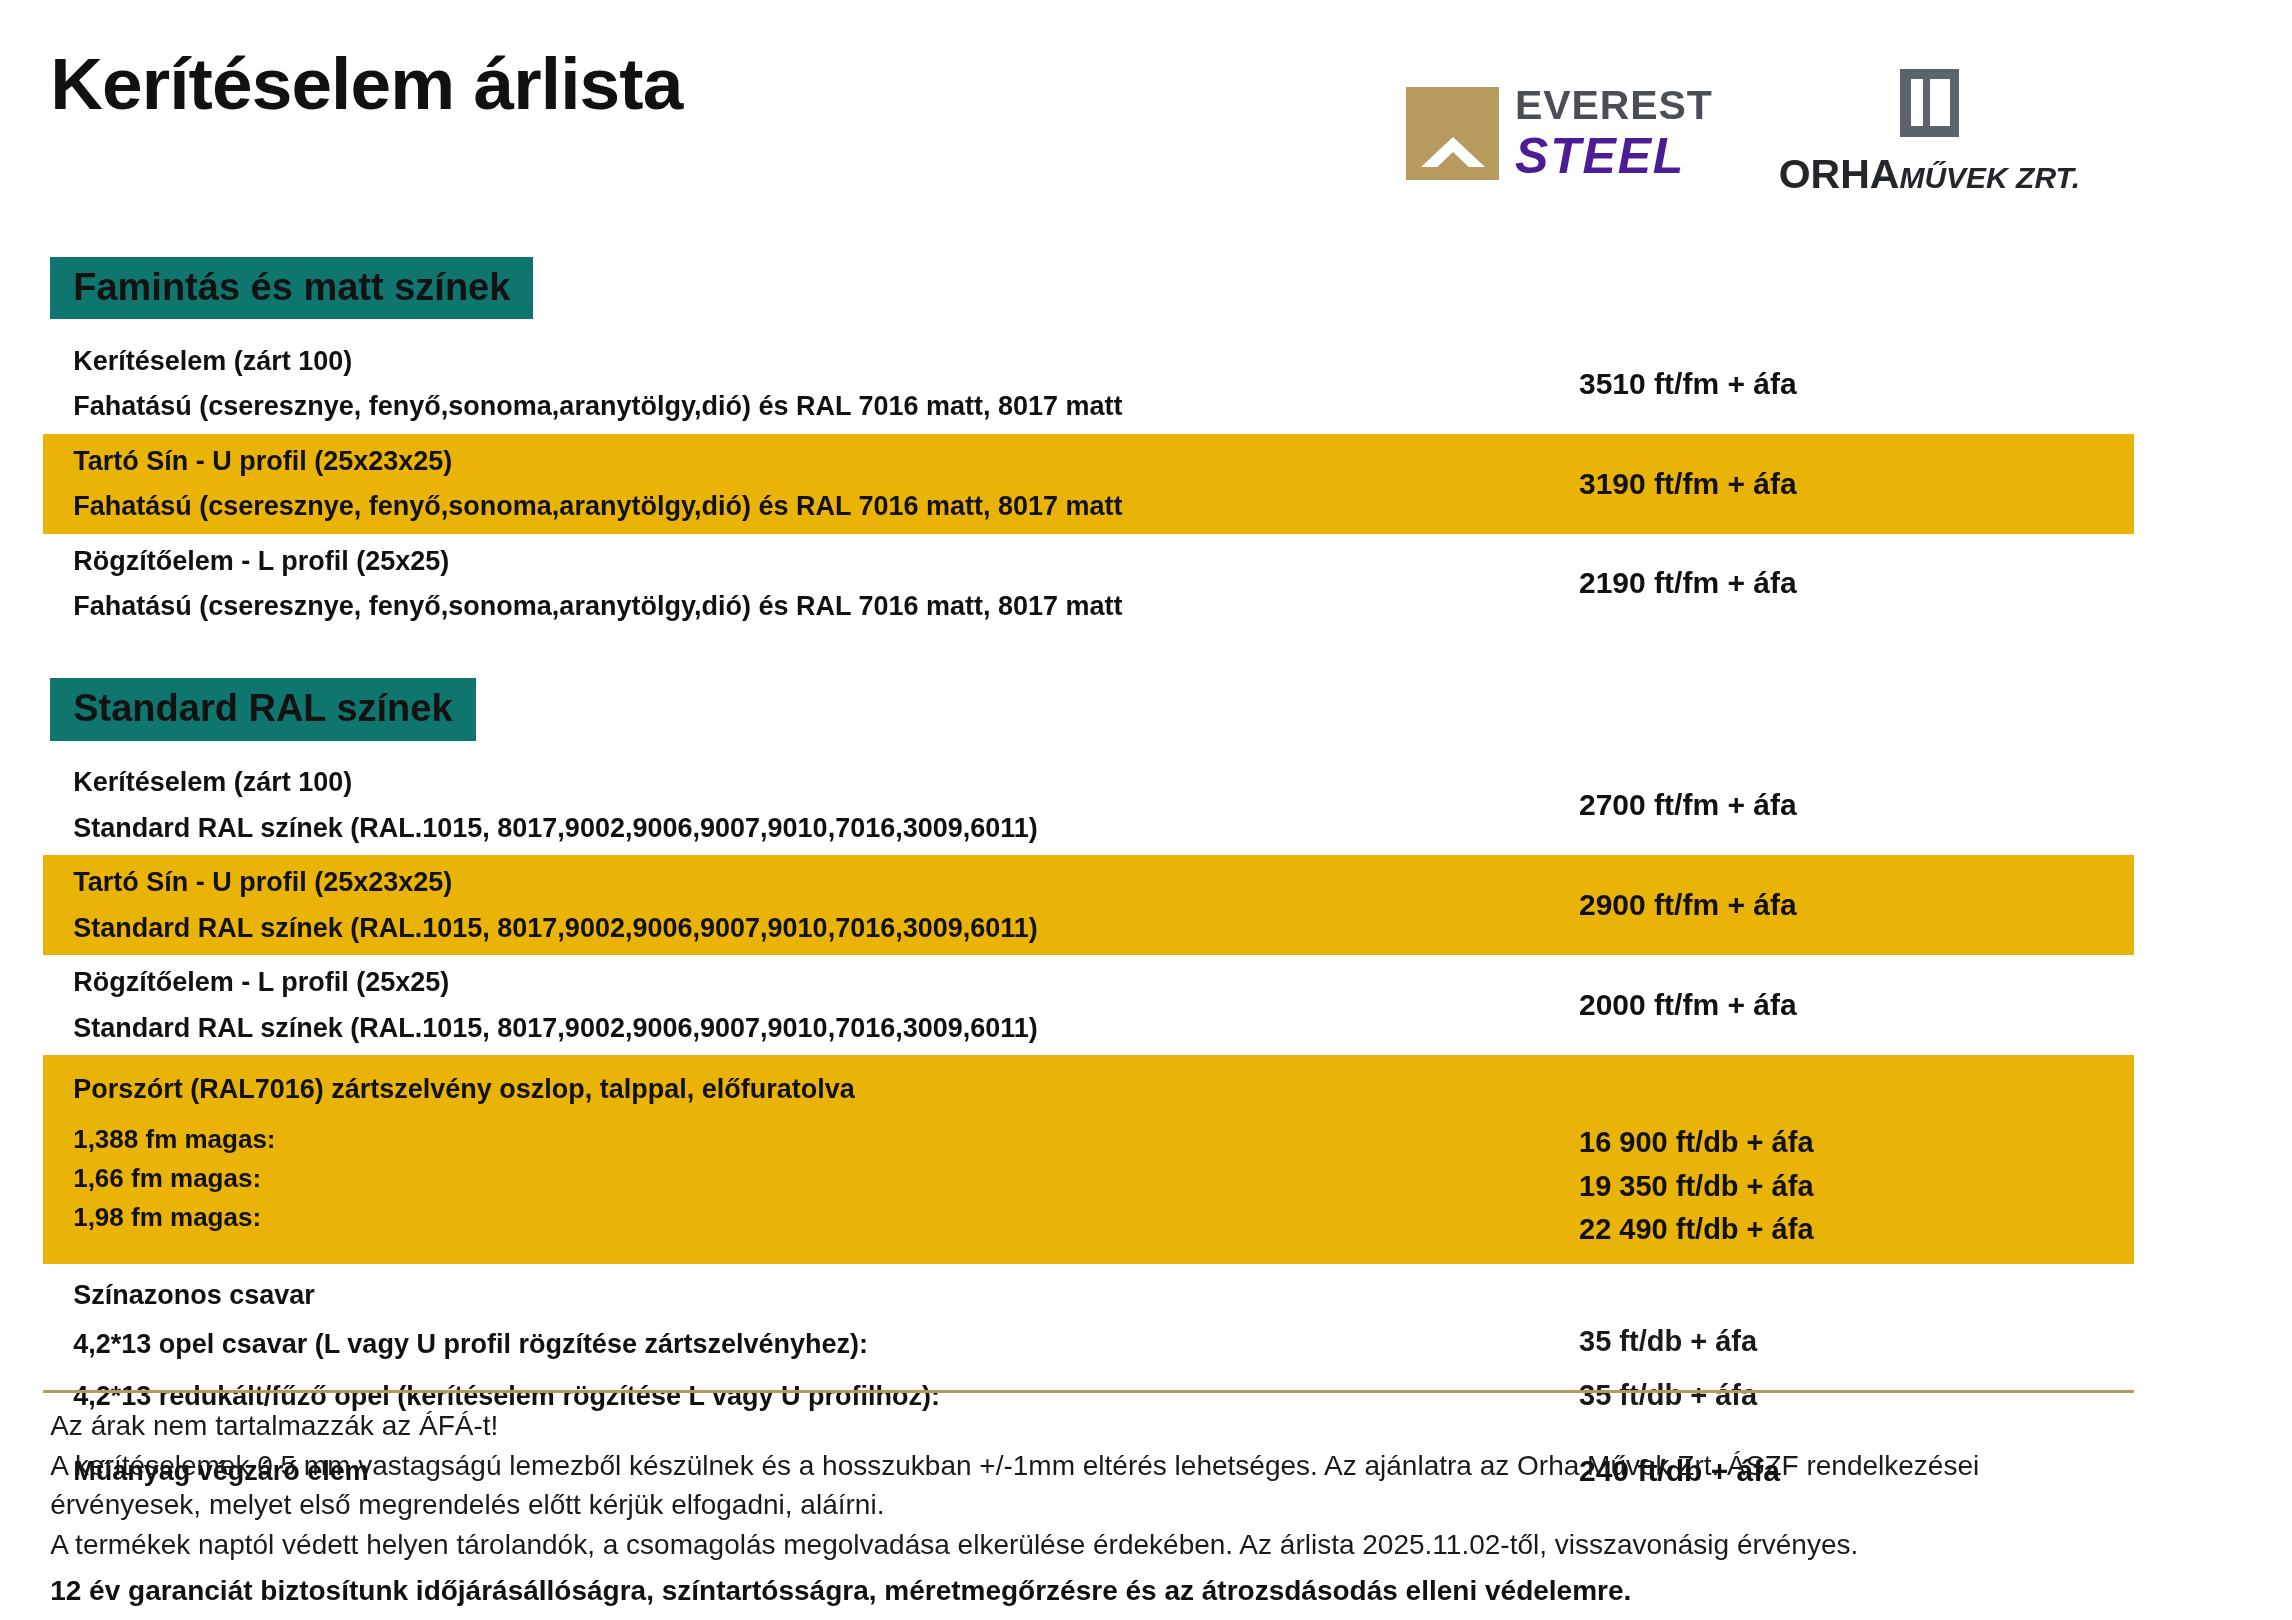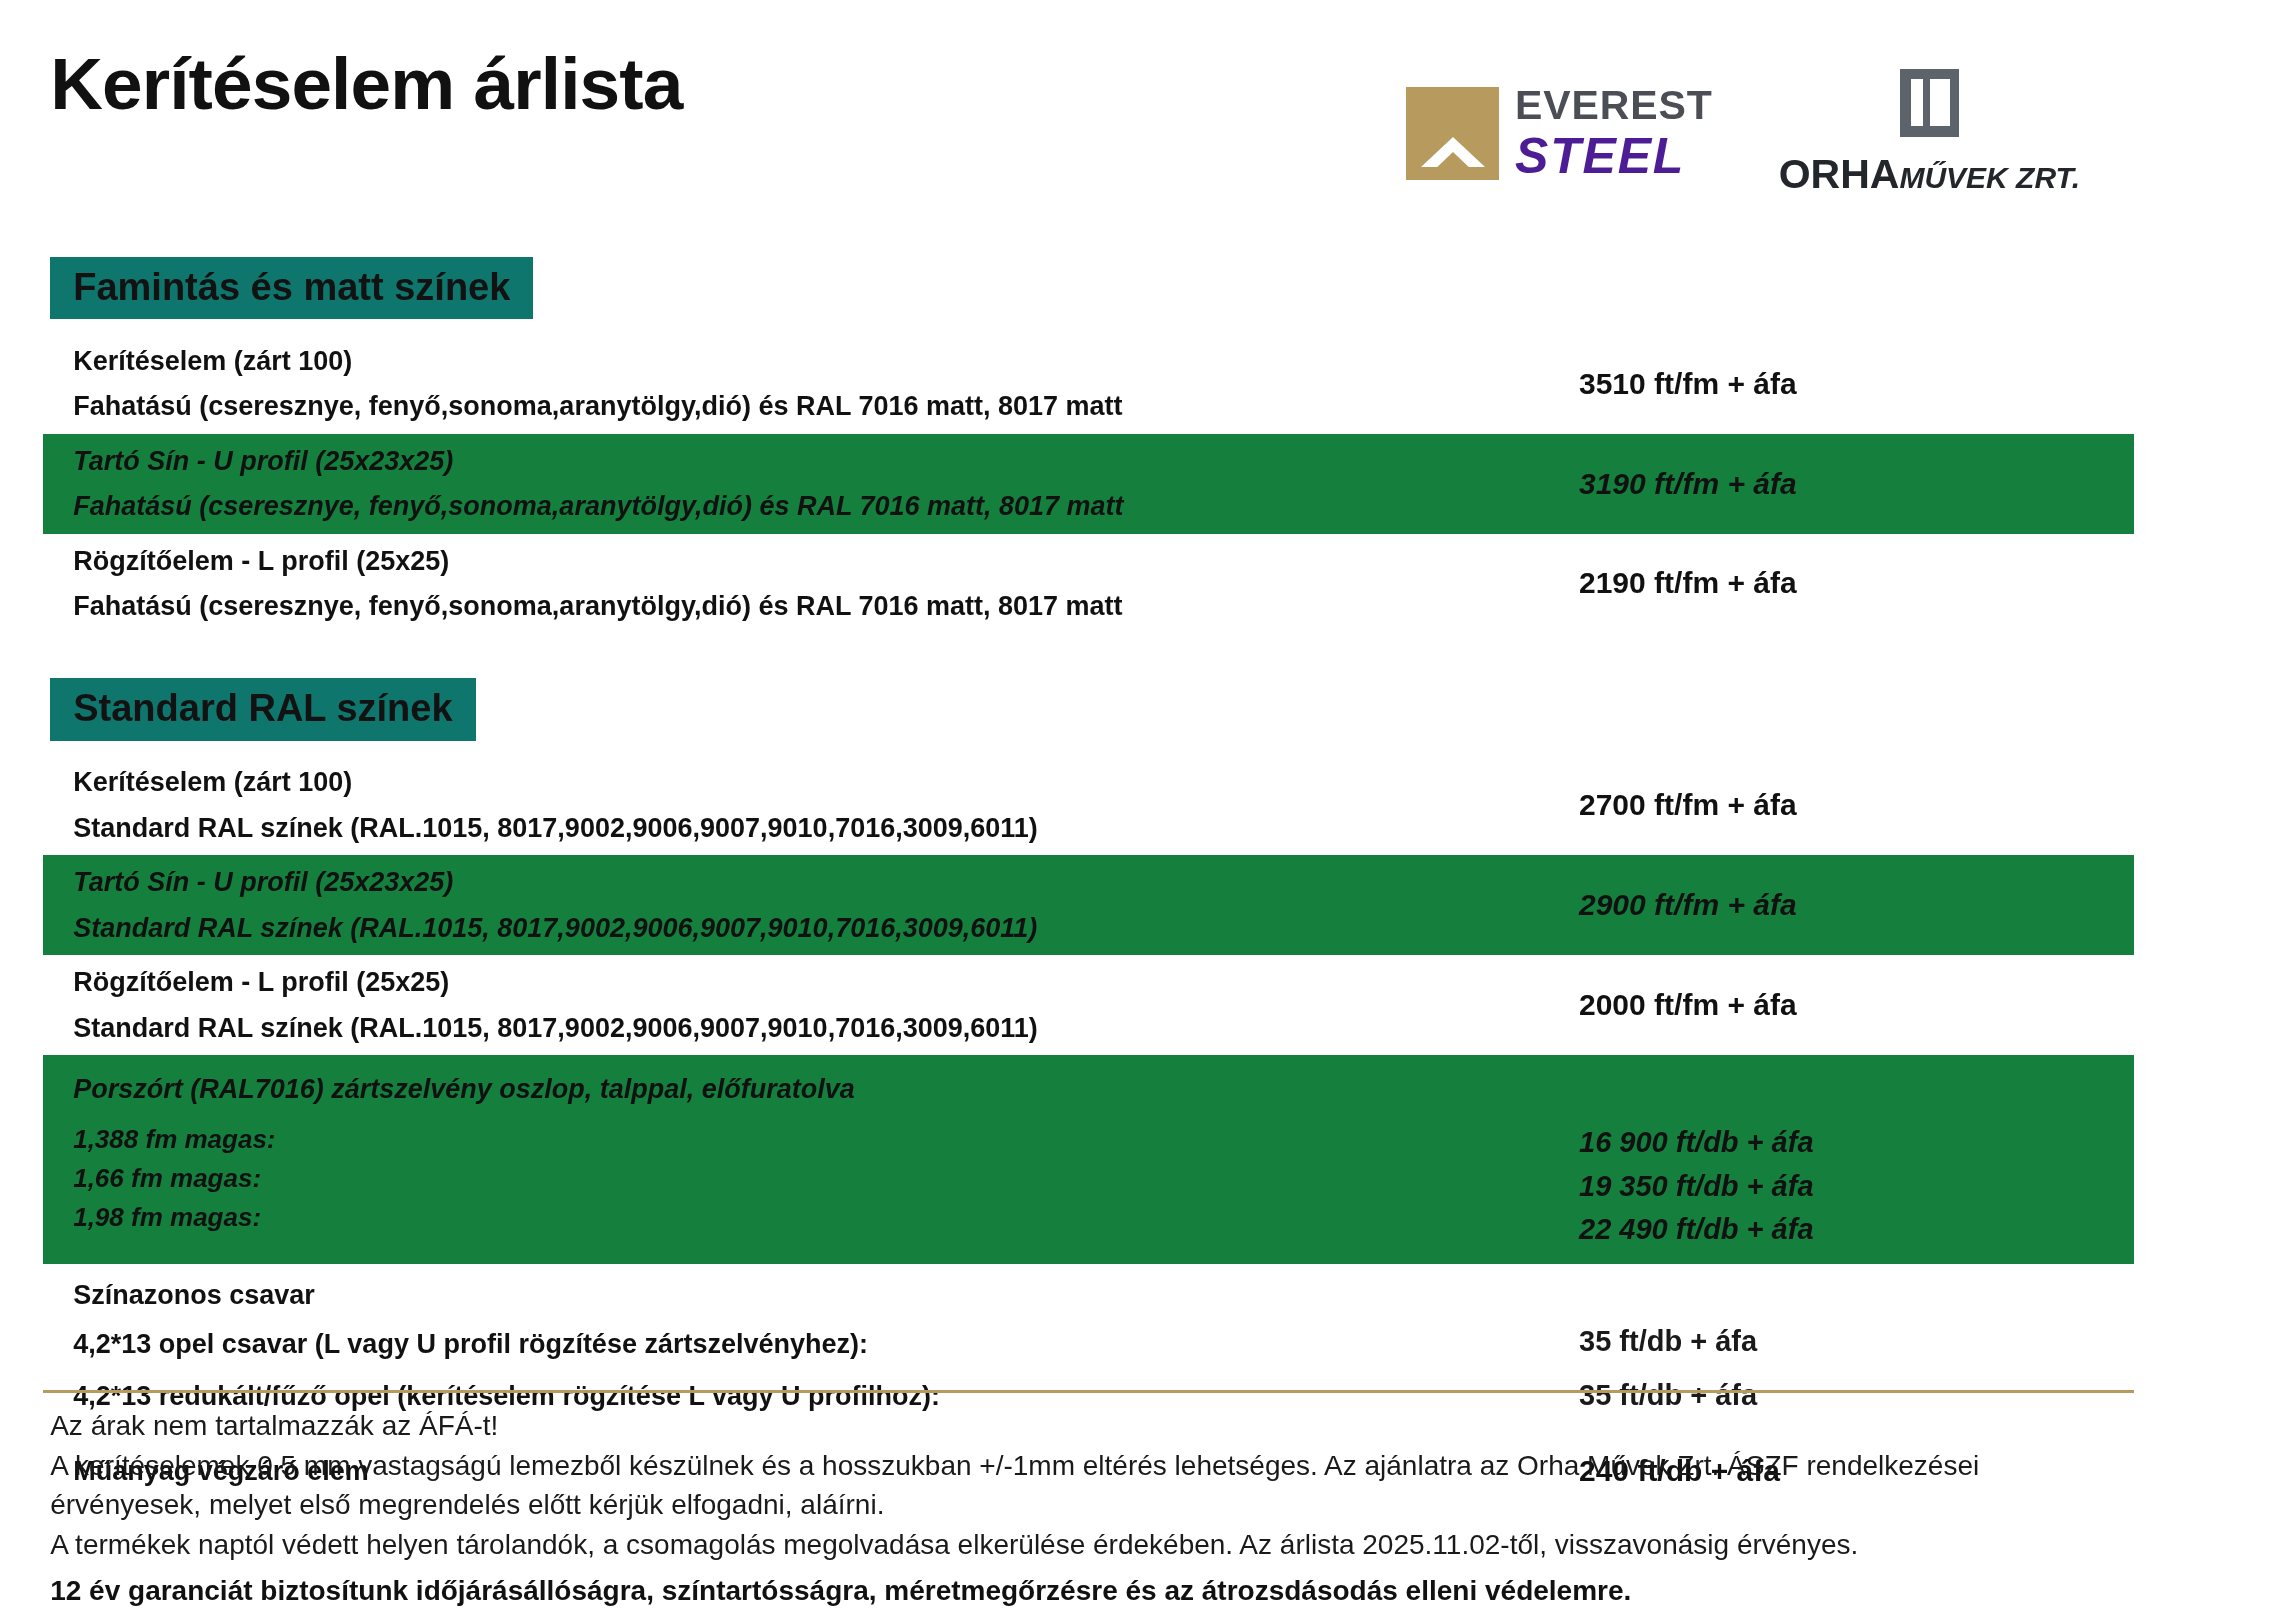--- a/index.html
+++ b/index.html
@@ -156,21 +156,21 @@
   .sec2-wrap { margin-top: 45px; }
 
   
   .rows { margin-top: 14.3px; }
   .row {
     display: flex;
     align-items: center;
     padding: 9px 36px 9px 7.2px;
     min-height: 97px;
   }
-  .row.alt { background: #15803d; font-style: italic; }
+  .row.alt { background: #eab308; }
   .row-left { flex: 1 1 auto; padding-left: 23px; }
   .row-right {
     flex: 0 0 573px;
     padding-left: 54px;
   }
   .item-name {
     font-size: 27px;
     font-weight: bold;
     color: #111111;
     line-height: 1.35;

